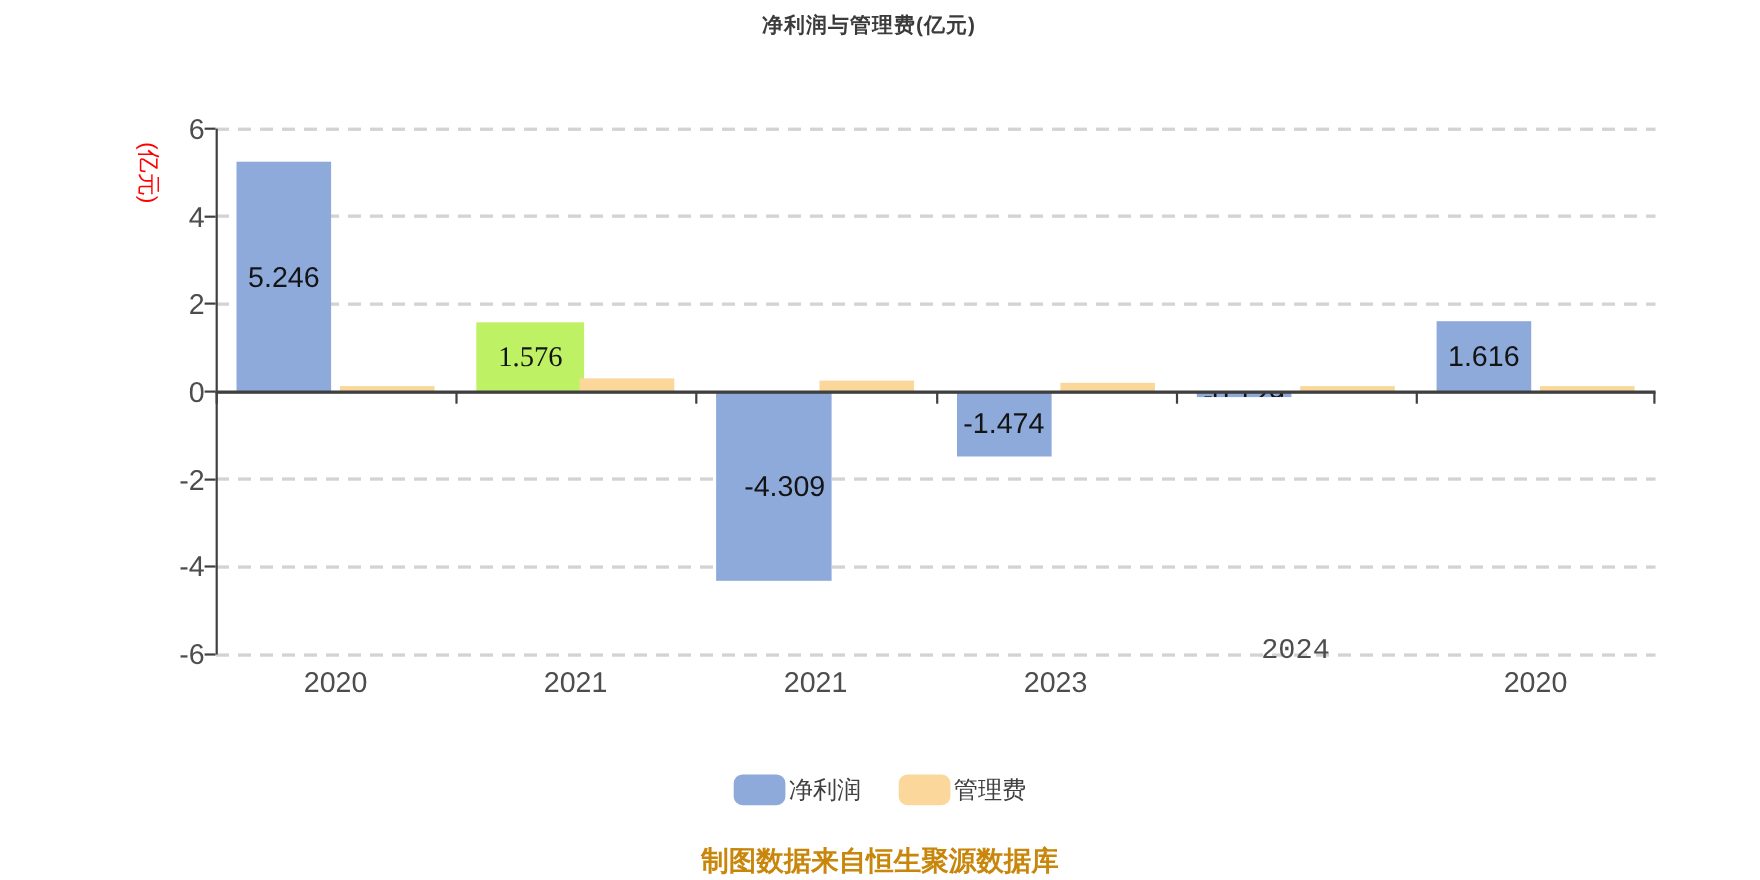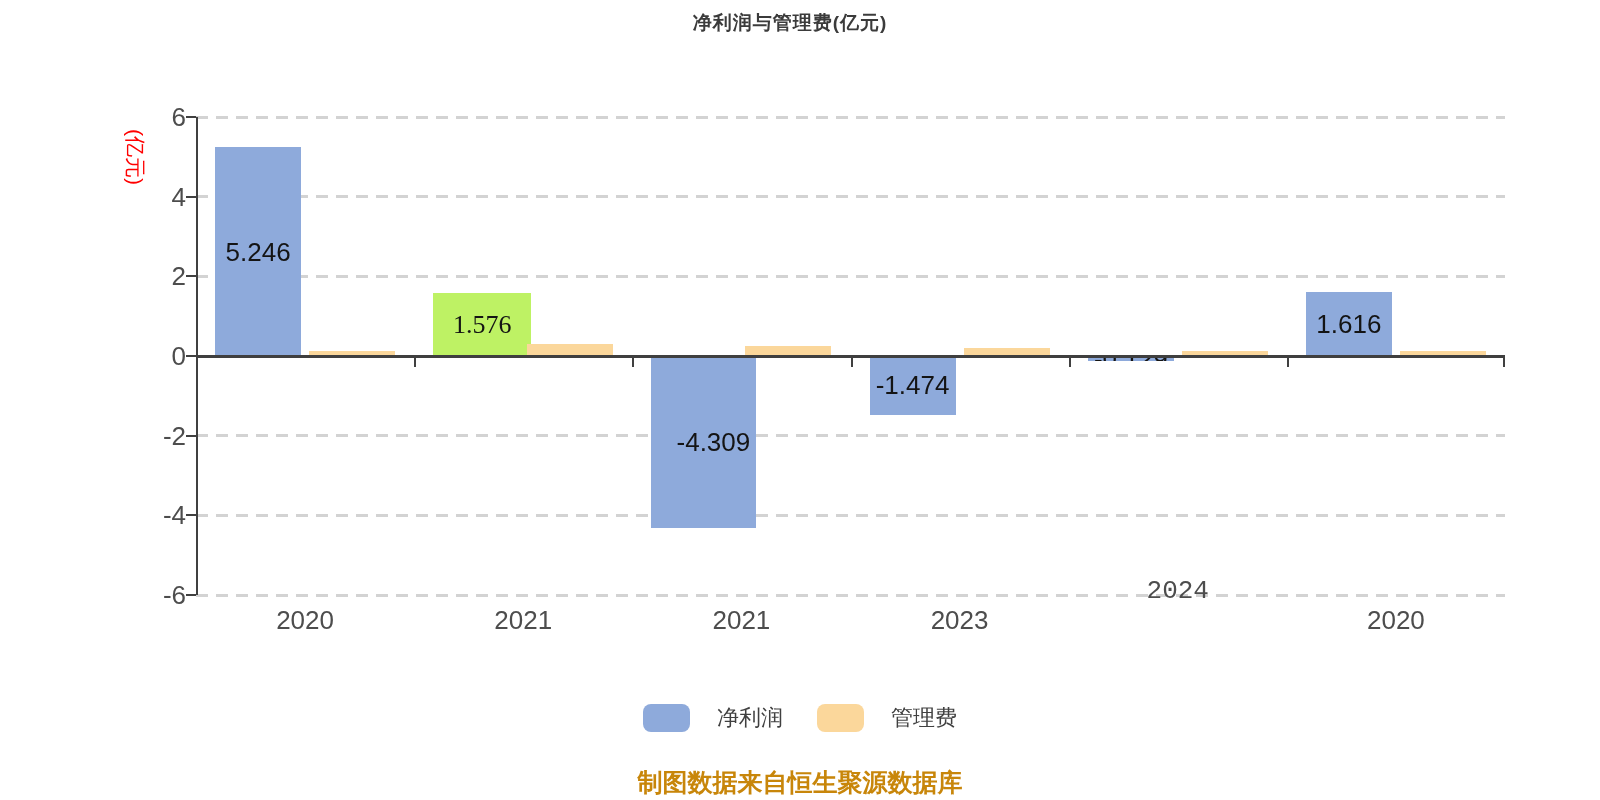--- a/index.html
+++ b/index.html
@@ -57,21 +57,21 @@
     font-size:26px;color:#4d4d4d;line-height:1;
   }
   .xtick-label{
     position:absolute;transform:translateX(-50%);
     font-size:26px;color:#4d4d4d;line-height:1;white-space:nowrap;
   }
   .legend{
     position:absolute;left:0;top:703px;width:1600px;
     display:flex;align-items:center;justify-content:center;gap:34px;
   }
-  .legend-item{display:flex;align-items:center;gap:27px;}
+  .legend-item{display:flex;align-items:center;gap:3px;}
   .legend-swatch{width:47px;height:28px;border-radius:8px;}
   .legend-label{font-size:22px;color:#404040;white-space:nowrap;}
   .footer{
     position:absolute;left:0;top:766px;width:1600px;
     text-align:center;
     font-size:25px;font-weight:bold;color:#c8860a;
     white-space:nowrap;
   }
 </style>
 </head>

